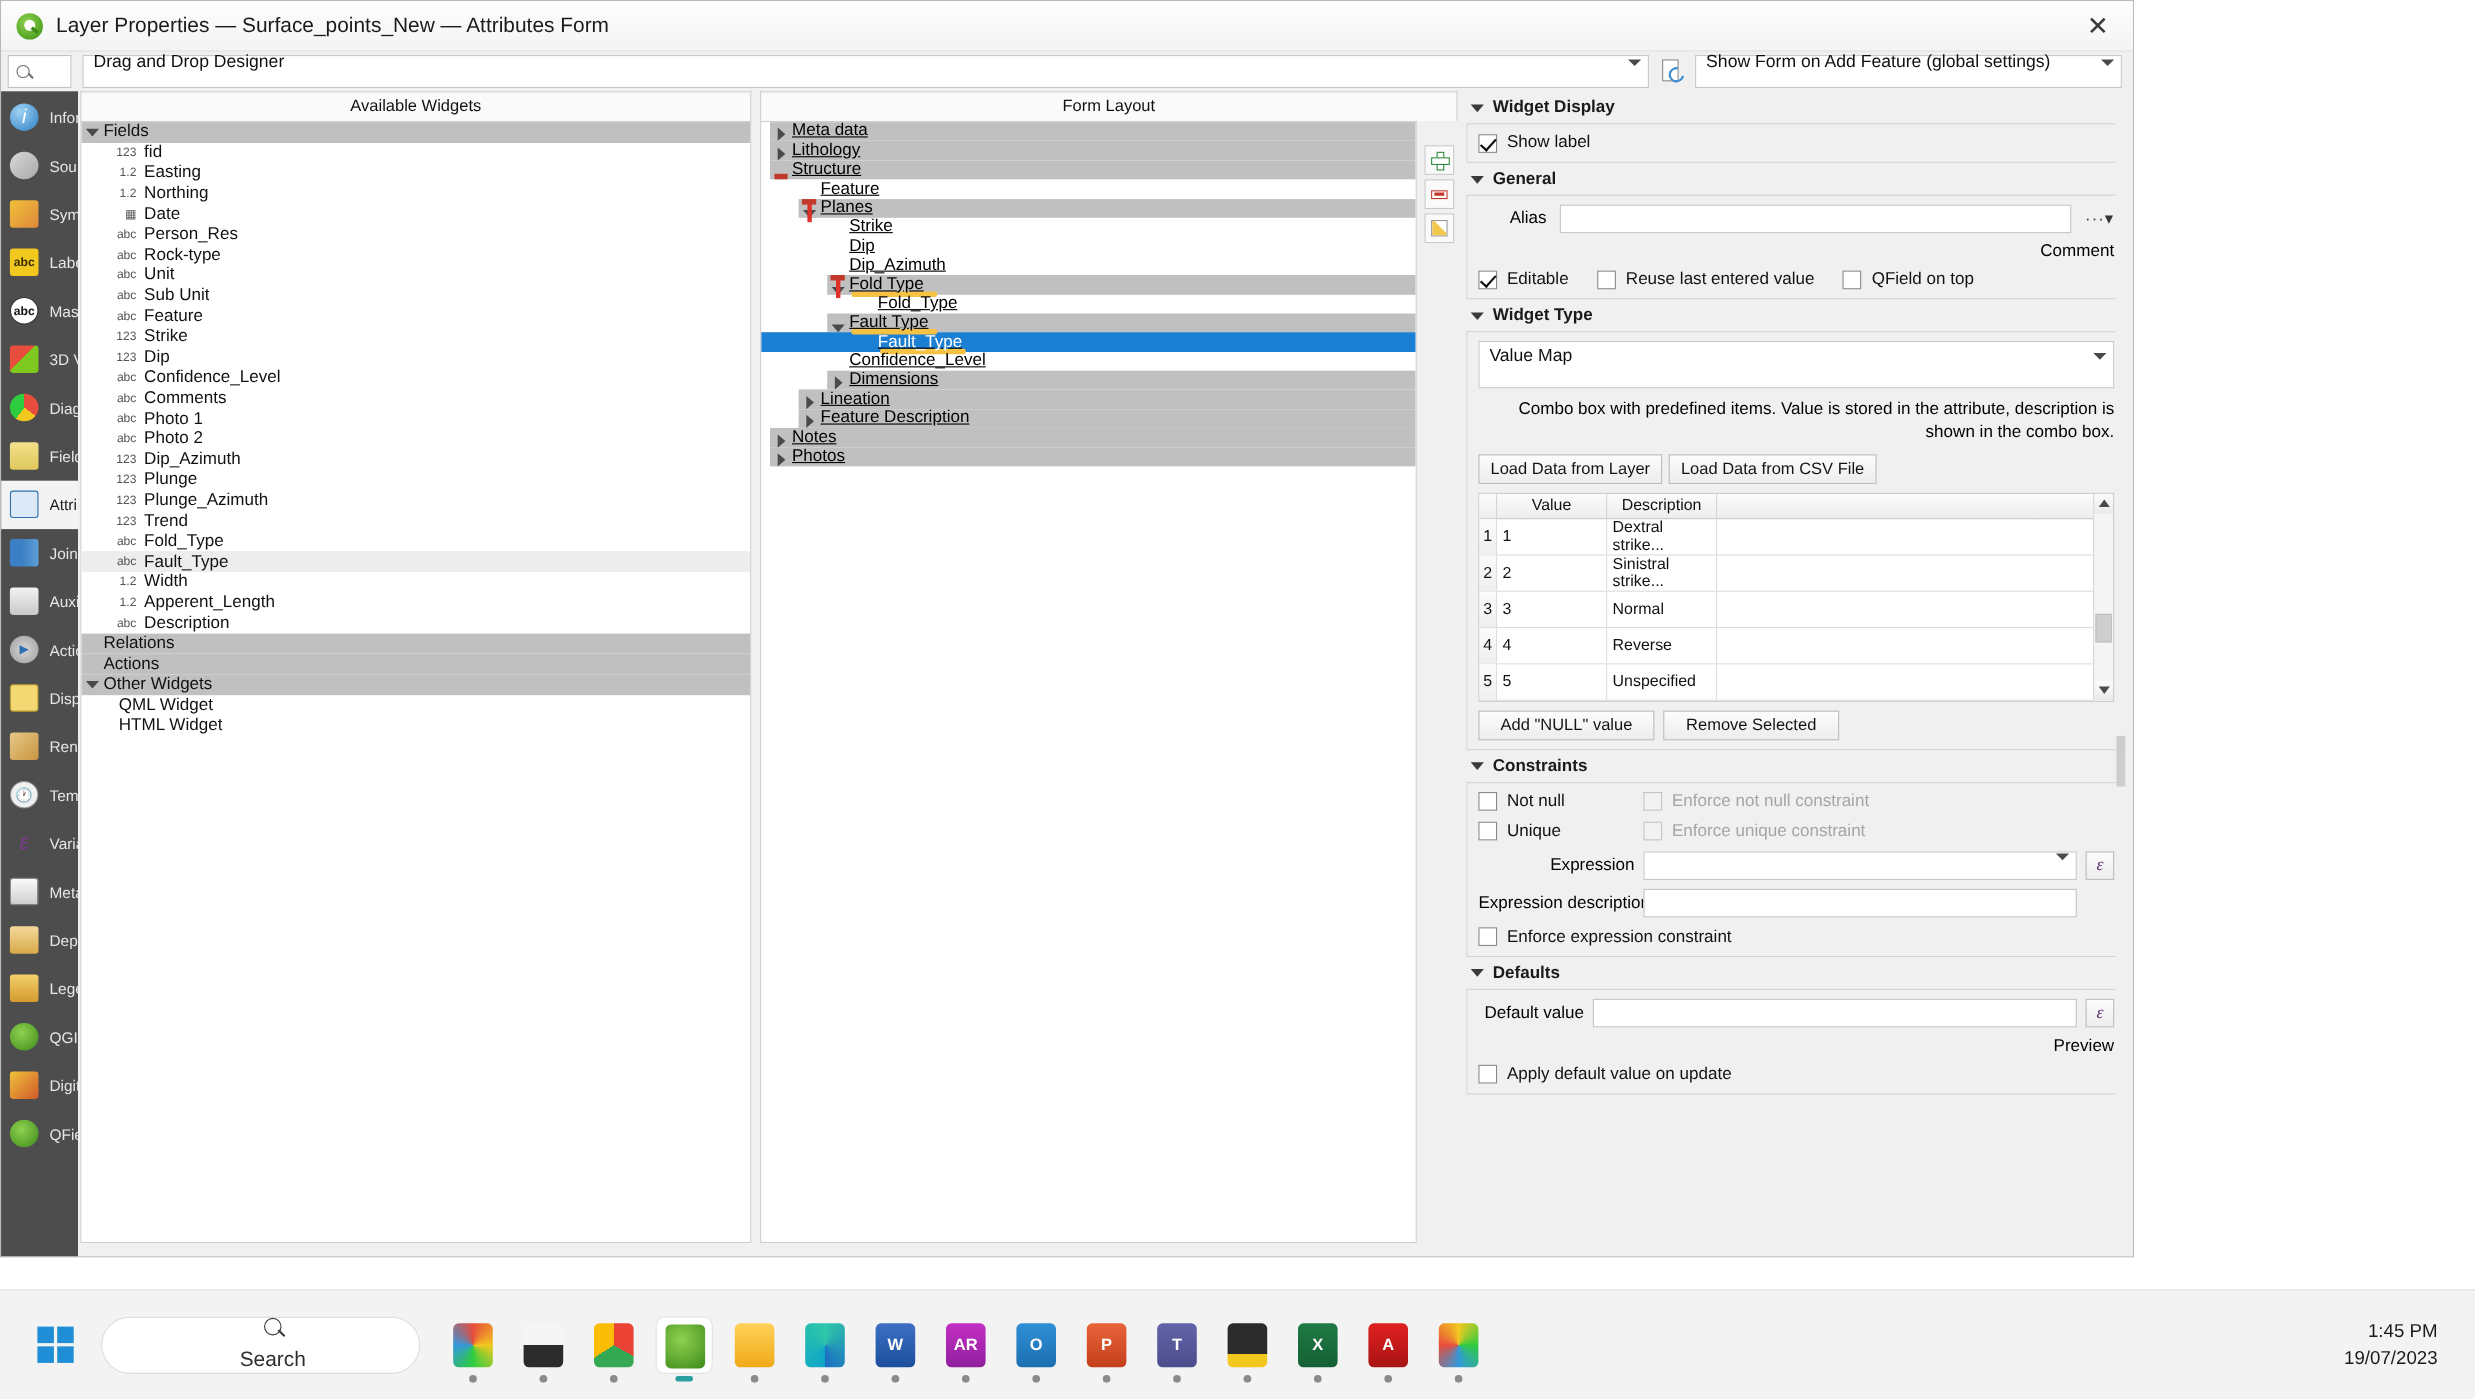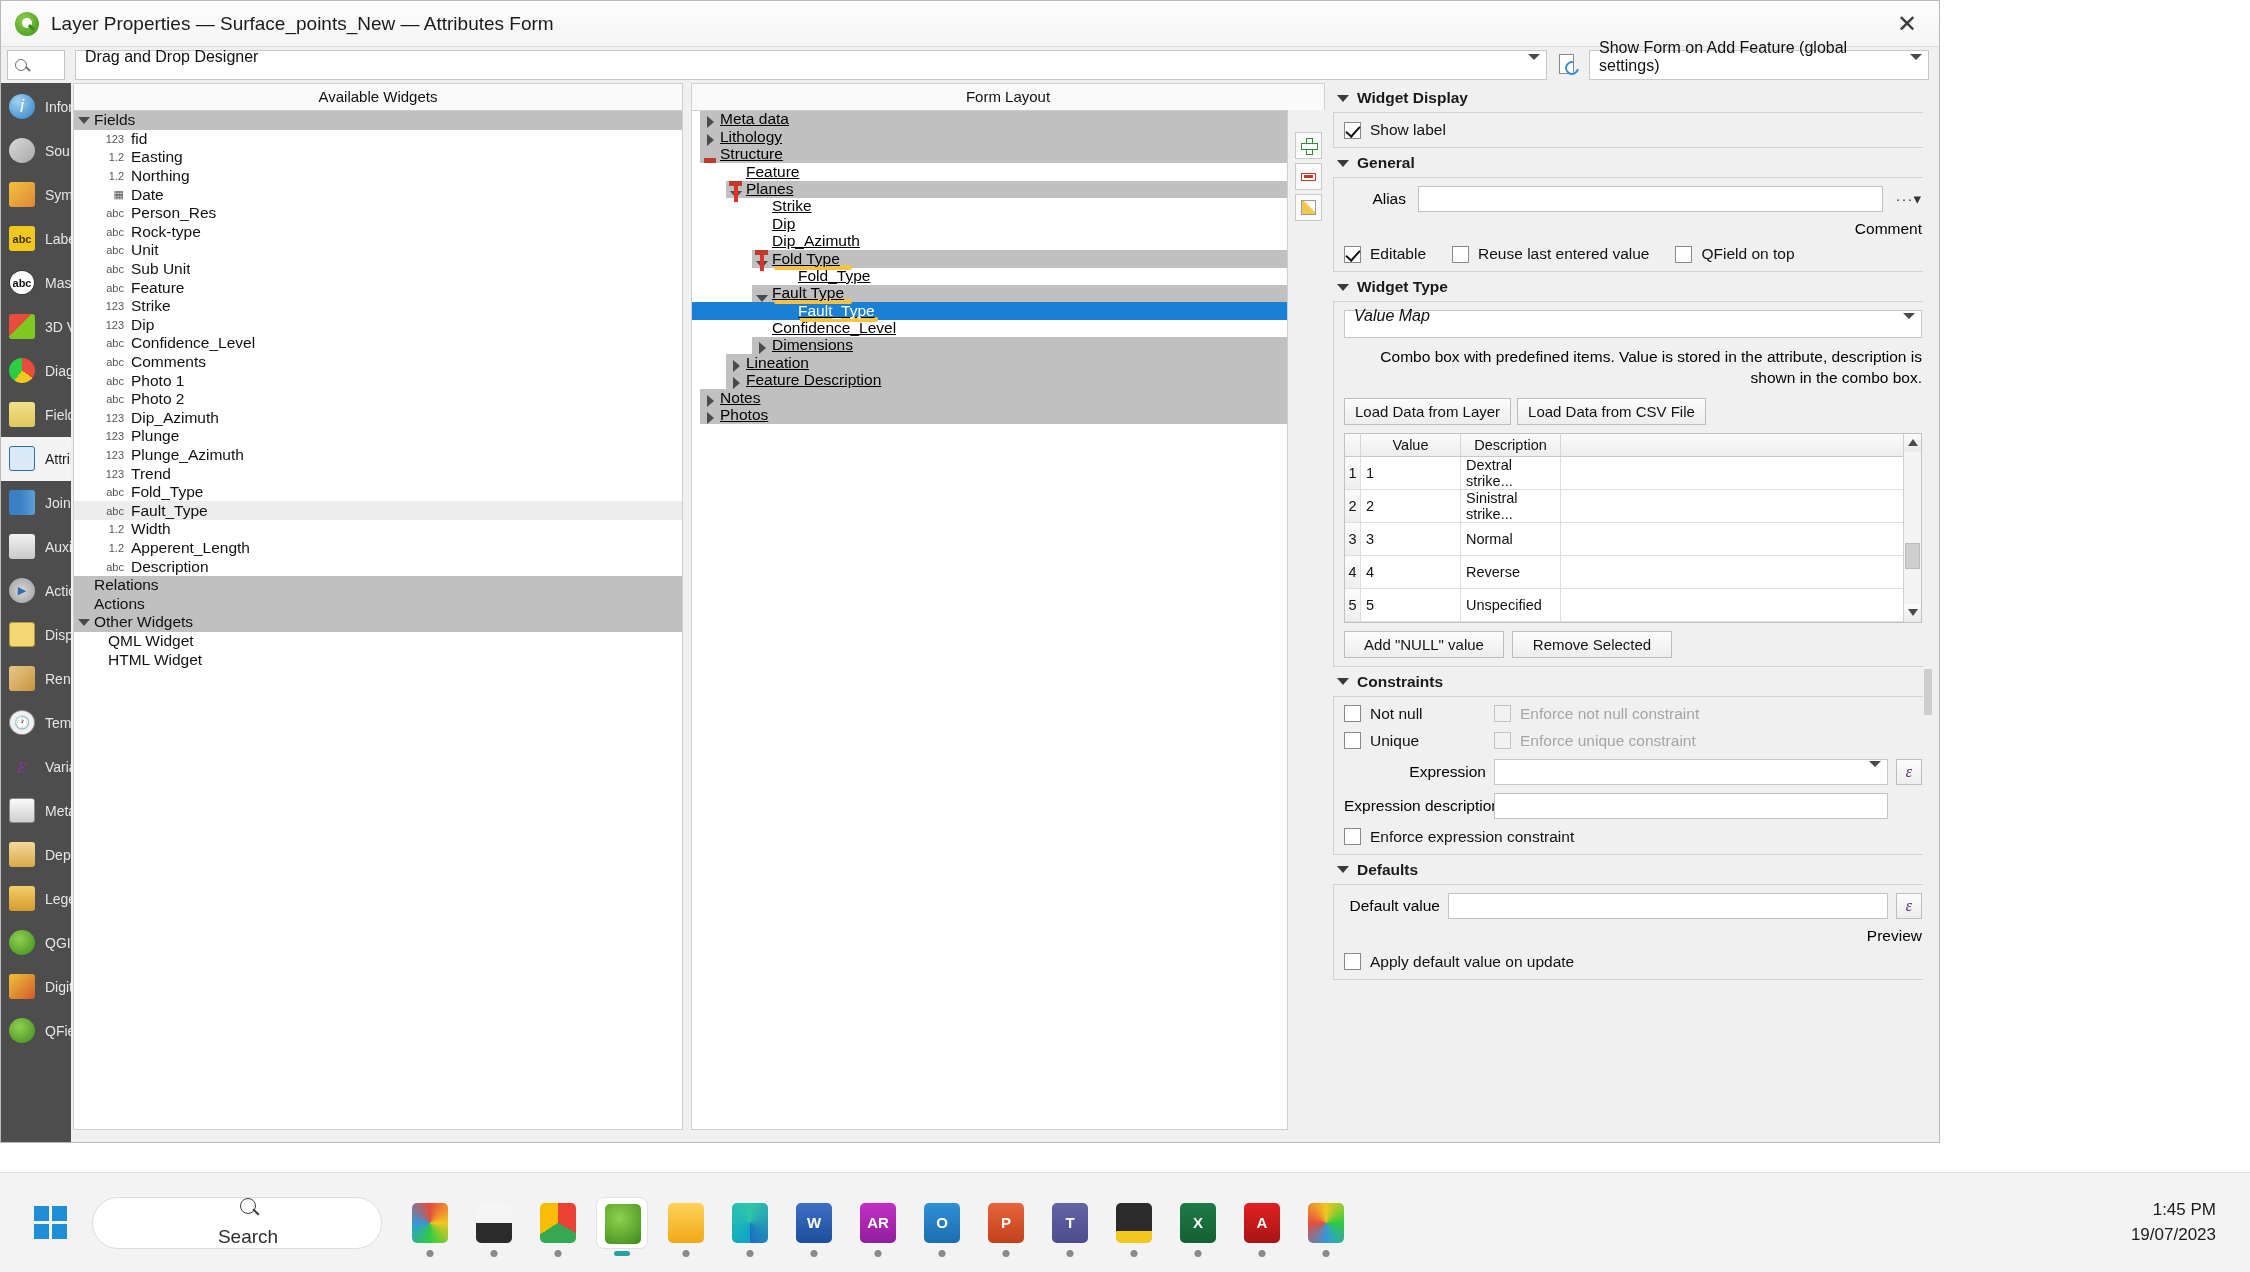--- a/index.html
+++ b/index.html
@@ -89,21 +89,21 @@
   }
   #refresh-icon .pg {
     position:absolute; left:3px; top:2px; width:15px; height:20px;
     background:#fff; border:1.5px solid #8a8a8a;
   }
   #refresh-icon .arr {
     position:absolute; left:9px; top:9px; width:14px; height:14px;
     border:2.5px solid #3f8ed0; border-right-color:transparent; border-radius:50%;
     transform: rotate(-35deg);
   }
-  #formmode-combo { width: 340px; flex: 0 0 auto; }
+  #formmode-combo { width: 388px; flex: 0 0 auto; }
 
   
   #body { flex: 1 1 auto; display: flex; min-height: 0; }
 
   
   #rail {
     width: 70px; background: #4d4d4d; flex: 0 0 auto;
     display: flex; flex-direction: column; align-items: stretch;
     padding-top: 2px; overflow: hidden;
   }
@@ -790,21 +790,21 @@
               <span>QField on top</span>
             </label>
           </div>
         </div>
 
         <div class="sect-head">
           <span class="tri"></span>
           <span>Widget Type</span>
         </div>
         <div class="sect-box">
-          <div class="combo" style="height:28px;font-style:italic;">
+          <div class="combo" style="height:43px;">
             <span>Value Map</span>
             <span class="arrow"></span>
           </div>
           <div class="lbl-s" style="white-space:normal;line-height:1.35;margin:9px 0 9px 0;">Combo box with predefined items. Value is stored in the attribute, description is shown in the combo box.</div>
           <div style="display:flex;gap:6px;margin-bottom:8px;">
             <button class="btn">Load Data from Layer</button>
             <button class="btn">Load Data from CSV File</button>
           </div>
           <div class="vtable">
             <div class="vt-main" id="vt-main">

